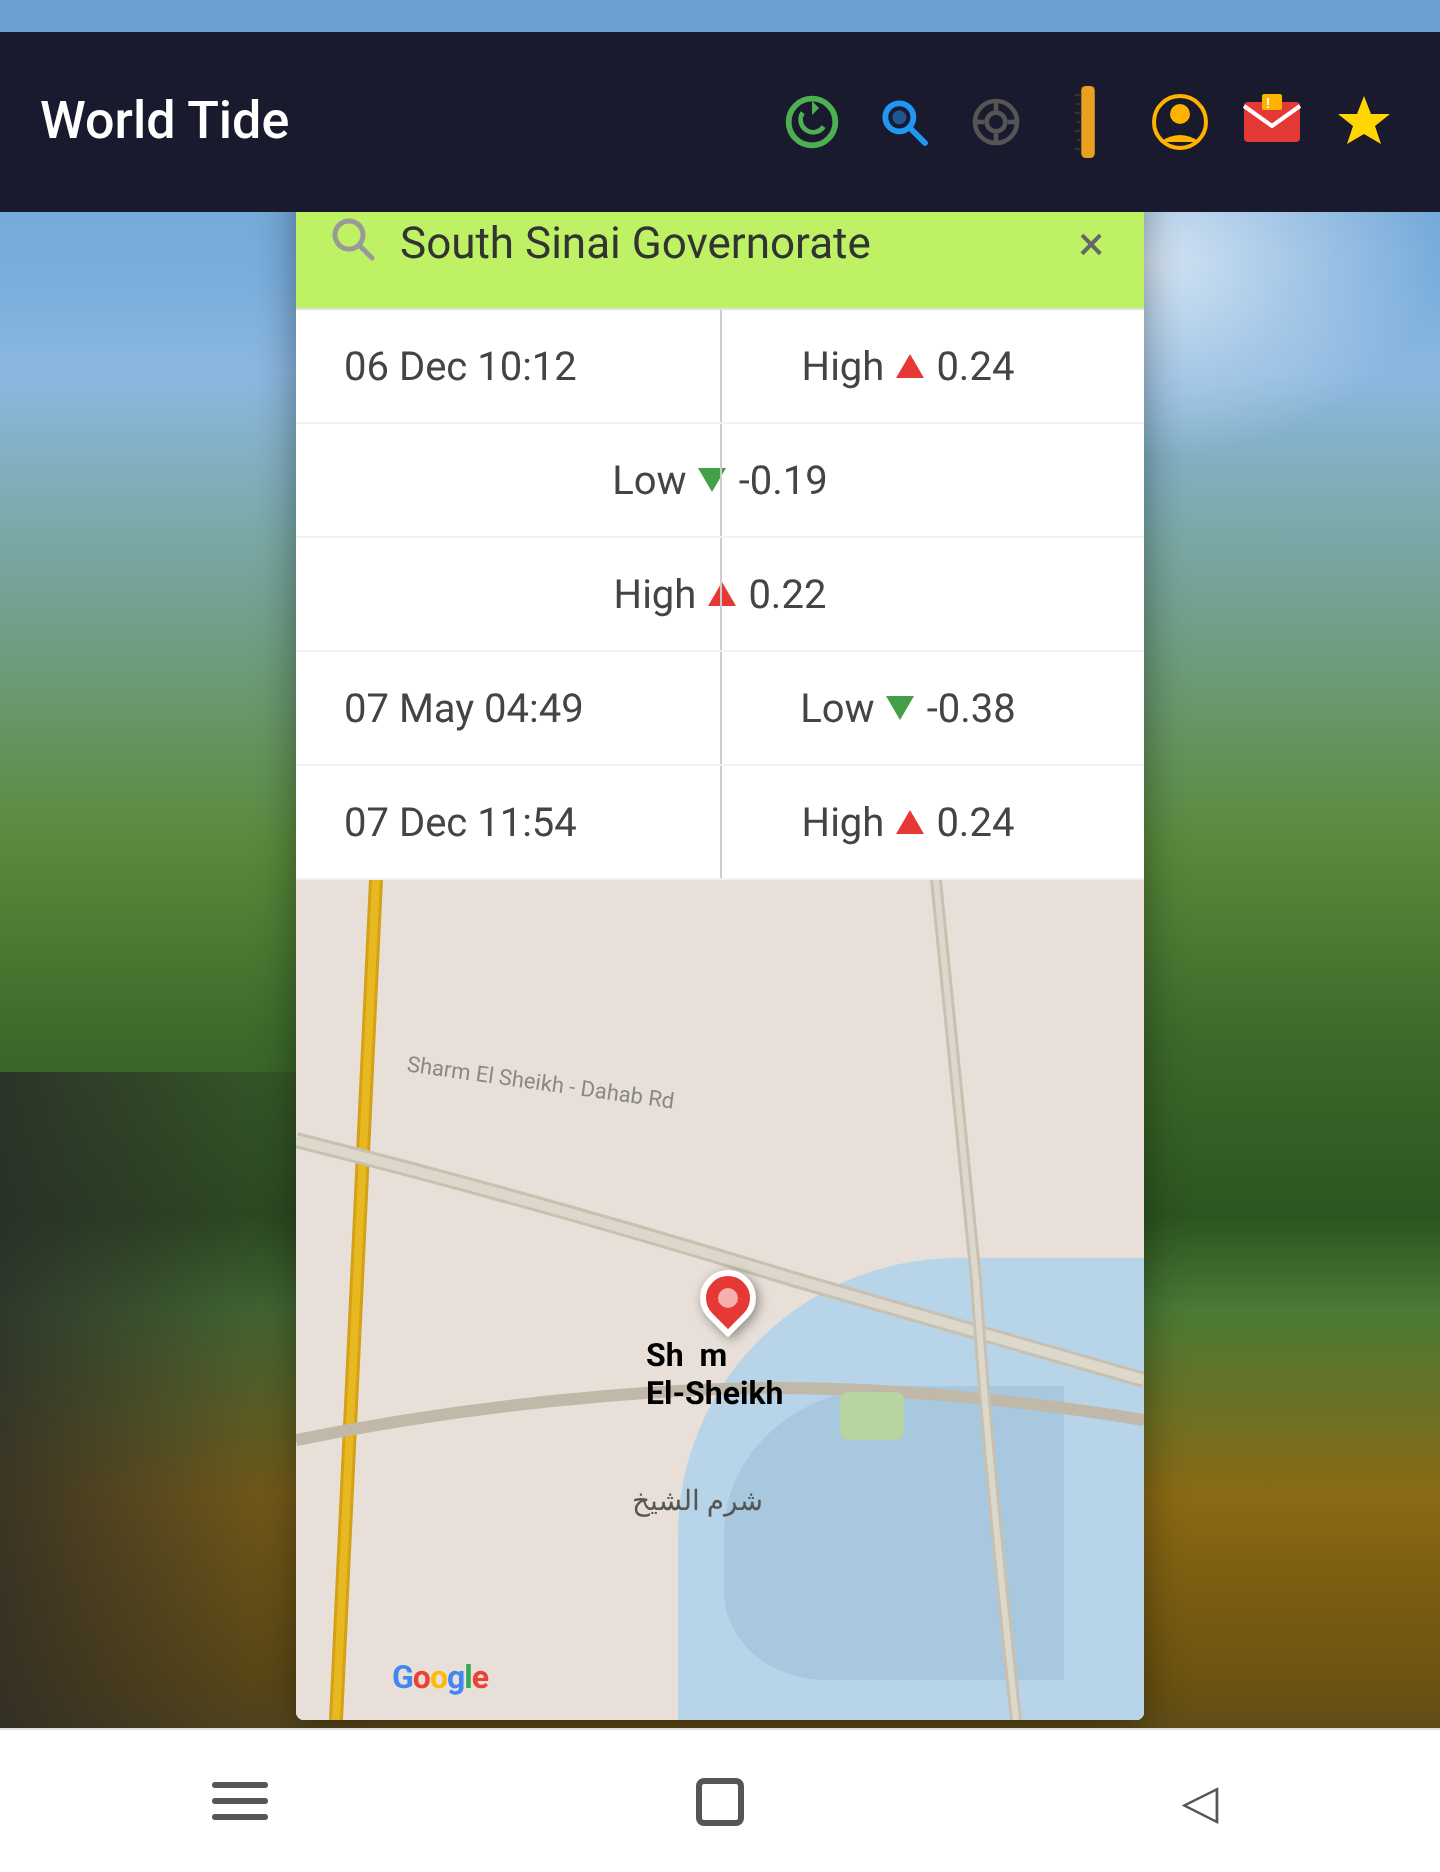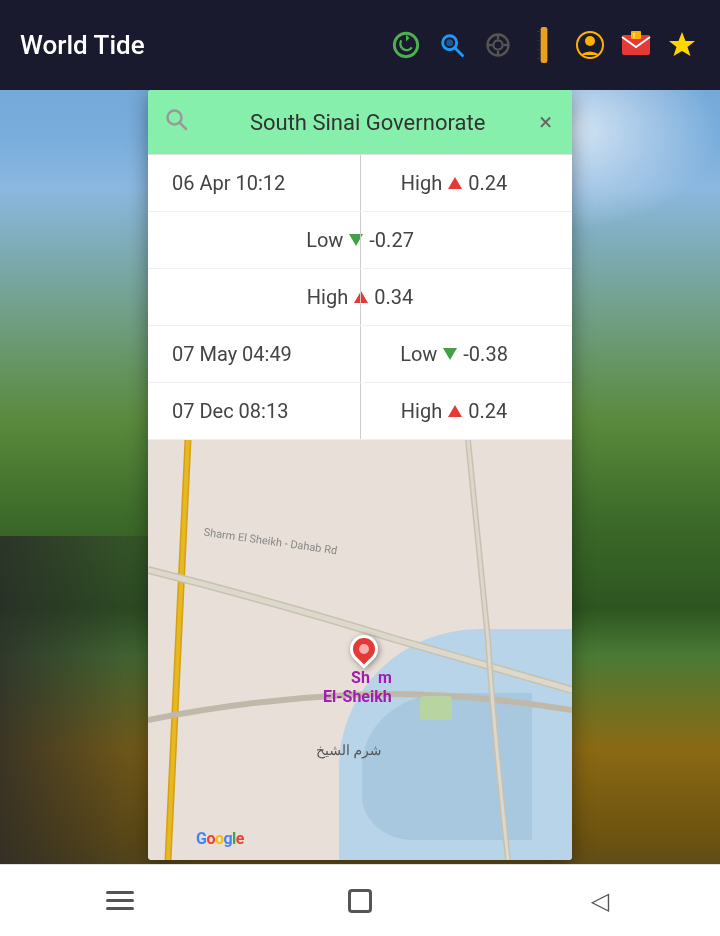--- a/index.html
+++ b/index.html
@@ -57,20 +57,21 @@
     
     .app-header {
       position: relative;
       z-index: 10;
       background: #1a1a2e;
       width: 720px;
       height: 90px;
       display: flex;
       align-items: center;
       padding: 0 20px;
+      margin-top: 16px;
     }
 
     .app-title {
       color: white;
       font-size: 26px;
       font-weight: 500;
       flex: 1;
     }
 
     .header-icons {
@@ -101,22 +102,21 @@
       box-shadow: 0 4px 20px rgba(0,0,0,0.4);
       overflow: hidden;
     }
 
     
     .search-bar {
       display: flex;
       align-items: center;
       padding: 14px 16px;
       border-bottom: 1px solid #e0e0e0;
-      background: #86efac;
-      text-align: center;
+      background: #bef264;
     }
 
     .search-icon-wrap {
       margin-right: 12px;
       color: #999;
       font-size: 24px;
     }
 
     .search-input-text {
       flex: 1;
@@ -260,22 +260,22 @@
       align-items: center;
       cursor: pointer;
     }
 
     .map-label-en {
       position: absolute;
       top: 228px;
       left: 175px;
       font-size: 16px;
       font-weight: bold;
-      color: #a21caf;
-      text-align: right;
+      color: #000000;
+      text-align: left;
     }
 
     .map-label-ar {
       position: absolute;
       top: 254px;
       left: 168px;
       font-size: 14px;
       color: #555;
       text-align: center;
       margin-top: 48px;
@@ -422,55 +422,55 @@
         <line x1="16" y1="16" x2="22" y2="22" stroke="#999" stroke-width="2.5" stroke-linecap="round"></line>
       </svg>
     </div>
     <span class="search-input-text">South Sinai Governorate</span>
     <span class="close-btn">×</span>
   </div>
 
   <div class="tide-table">
 
     <div class="tide-row">
-      <span class="tide-datetime">06 Apr 10:12</span>
+      <span class="tide-datetime">06 Dec 10:12</span>
       <span class="tide-value">
         <span>High</span>
         <span class="arrow-up"></span>
         <span>0.24</span>
       </span>
     </div>
 
     <div class="tide-row">
       <span class="tide-value">
         <span>Low</span>
         <span class="arrow-down"></span>
-        <span>-0.27</span>
+        <span>-0.19</span>
       </span>
     </div>
 
     <div class="tide-row">
       <span class="tide-value">
         <span>High</span>
         <span class="arrow-up"></span>
-        <span>0.34</span>
+        <span>0.22</span>
       </span>
     </div>
 
     <div class="tide-row">
       <span class="tide-datetime">07 May 04:49</span>
       <span class="tide-value">
         <span>Low</span>
         <span class="arrow-down"></span>
         <span>-0.38</span>
       </span>
     </div>
 
     <div class="tide-row">
-      <span class="tide-datetime">07 Dec 08:13</span>
+      <span class="tide-datetime">07 Dec 11:54</span>
       <span class="tide-value">
         <span>High</span>
         <span class="arrow-up"></span>
         <span>0.24</span>
       </span>
     </div>
   </div>
 
   <div class="map-area">
     <div class="map-bg">

